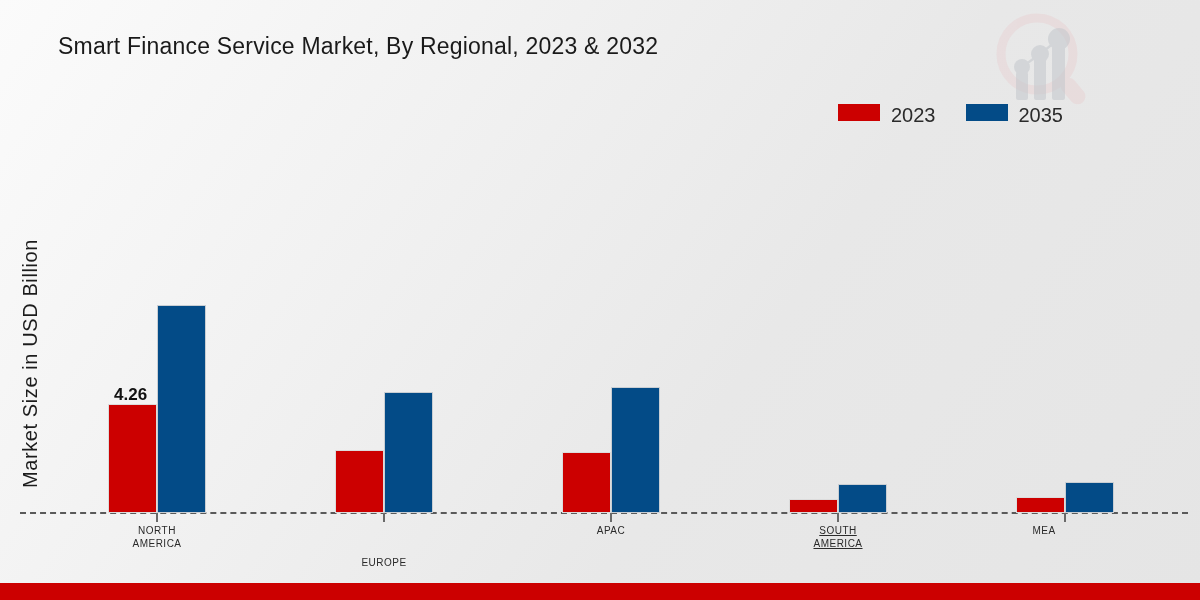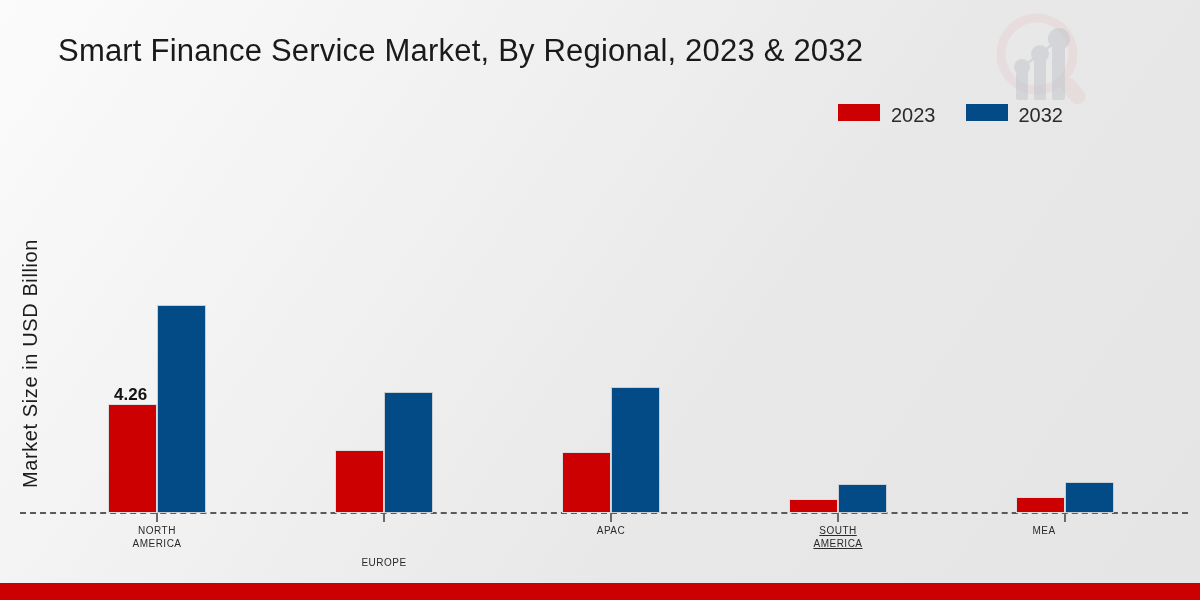--- a/index.html
+++ b/index.html
@@ -11,21 +11,21 @@
   }
   #chart-root { position:absolute; inset:0; }
 
   
   .watermark { position:absolute; left:983px; top:6px; width:118px; height:104px; opacity:1; }
   .watermark svg { display:block; }
 
   
   .chart-title {
     position:absolute; left:58px; top:33px;
-    font-size:31px; color:#1a1a1a; letter-spacing:.2px; white-space:nowrap;
+    font-size:23px; color:#1a1a1a; letter-spacing:.2px; white-space:nowrap;
   }
 
   
   .legend { position:absolute; left:838px; top:104px; display:flex; align-items:center; gap:30px; }
   .legend-item { display:flex; align-items:flex-start; gap:11px; }
   .legend-swatch { width:42px; height:17px; display:block; }
   .legend-label { font-size:20px; color:#2b2b2b; }
 
   
   .y-axis-title {
@@ -84,21 +84,21 @@
 
   <div class="chart-title">Smart Finance Service Market, By Regional, 2023 &amp; 2032</div>
 
   <div class="legend">
     <div class="legend-item">
       <span class="legend-swatch" style="background:#cc0000"></span>
       <span class="legend-label">2023</span>
     </div>
     <div class="legend-item">
       <span class="legend-swatch" style="background:#034b87"></span>
-      <span class="legend-label">2032</span>
+      <span class="legend-label">2035</span>
     </div>
   </div>
 
   <div class="y-axis-title">Market Size in USD Billion</div>
 
   <div class="plot">
     <div class="baseline"></div>
 
     <div class="tick" style="left:156px;"></div>
     <div class="bar red" style="left:108px;width:49px;height:109px;"></div>

